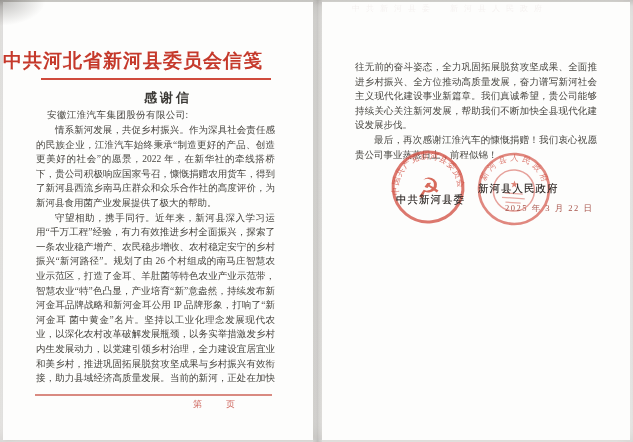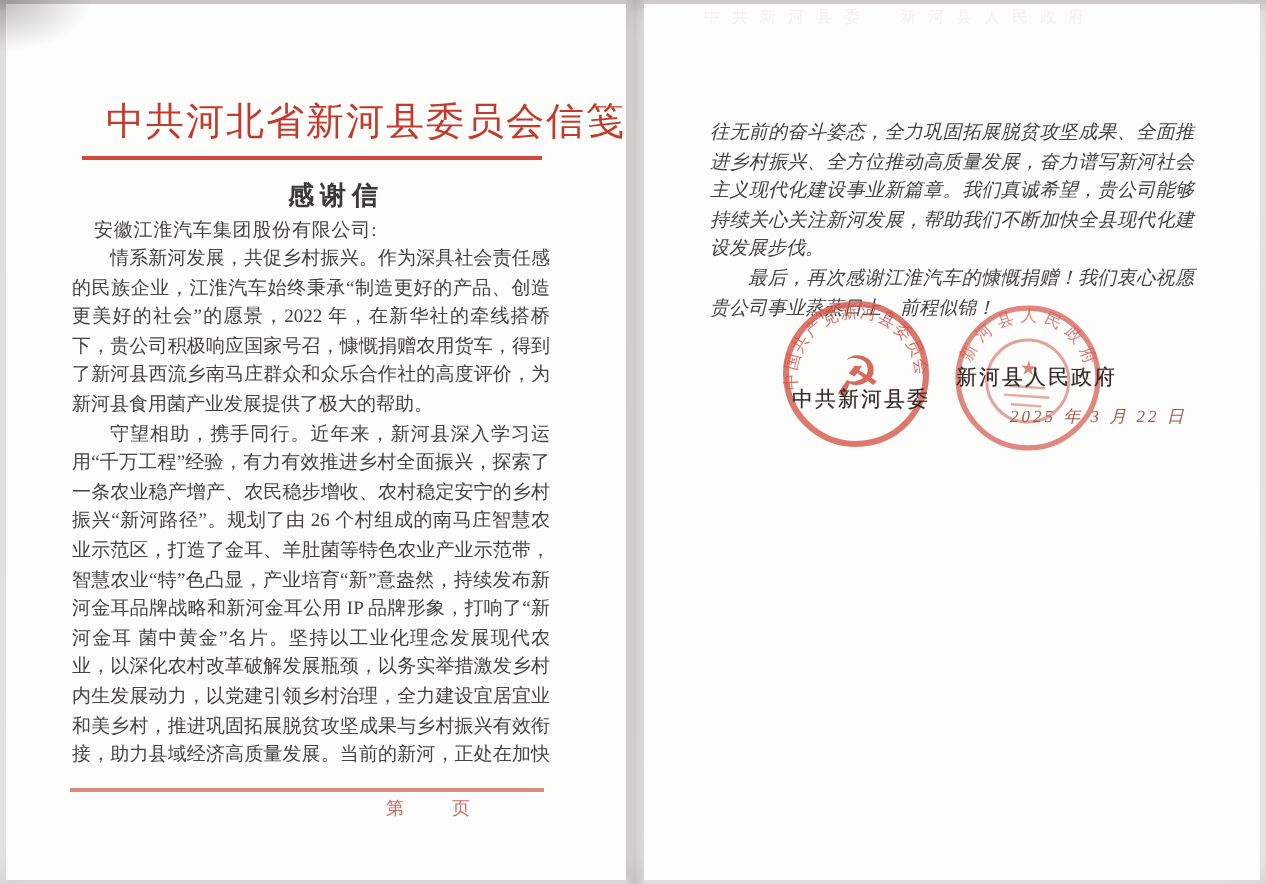--- a/index.html
+++ b/index.html
@@ -17,21 +17,21 @@
     position:absolute;top:2px;height:438px;background:#fdfdfc;
   }
   .page-left{left:3px;width:310px;box-shadow:2px 0 4px rgba(120,118,112,.28);}
   .page-right{left:322px;width:308px;box-shadow:-2px 0 3px rgba(150,148,142,.18);}
   .gutter{
     position:absolute;top:0;left:313px;width:9px;height:442px;
     background:linear-gradient(90deg,rgba(150,148,144,.10),rgba(130,128,124,.32) 50%,rgba(150,148,144,.10));
   }
   .letterhead{
     position:absolute;top:46px;left:0;width:100%;
-    text-align:right;font-size:19px;font-weight:normal;
+    text-align:left;font-size:19px;font-weight:bold;
     color:#c5392b;letter-spacing:1px;
   }
   .letterhead-rule{
     position:absolute;top:76px;left:38px;width:230px;height:2px;
     background:#cf4a3c;
   }
   .letter-title{
     position:absolute;top:87px;left:10px;width:100%;text-align:center;
     font-size:13px;font-weight:bold;color:#3c3a36;letter-spacing:3px;
   }
@@ -39,21 +39,21 @@
     position:absolute;top:107px;left:33px;width:240px;
     font-size:9.5px;color:#46443f;letter-spacing:.4px;margin-left:11px;
   }
   .body-block{
     position:absolute;color:#46443f;font-size:9.5px;line-height:14.6px;
     text-align:justify;text-justify:inter-ideograph;
   }
   .body-block p{margin:0;text-indent:2em;}
   .body-block p.no-indent{text-indent:0;}
   .block-left{top:121px;left:33px;width:239px;height:262px;overflow:hidden;}
-  .block-right{top:58px;left:33px;width:242px;font-style:italic;}
+  .block-right{top:58px;left:33px;width:242px;}
   .footer-rule{
     position:absolute;top:392px;left:32px;width:237px;height:2px;
     background:#d98a81;
   }
   .footer-page{
     position:absolute;top:396px;left:190px;
     font-size:9px;color:#cf6a61;letter-spacing:2px;
   }
   .bleed-through{
     position:absolute;top:1px;left:30px;width:250px;
@@ -63,21 +63,21 @@
   .seal-party{left:68px;top:147px;transform:rotate(-6deg);}
   .seal-gov{left:154px;top:149px;transform:rotate(4deg);}
   .signature{
     position:absolute;color:#2f2b28;font-size:10.5px;letter-spacing:1px;
     white-space:nowrap;text-shadow:0 0 .5px rgba(60,40,38,.5);
   }
   .sig-party{left:74px;top:191px;font-family:Liberation Mono, monospace;}
   .sig-gov{left:156px;top:180px;}
   .letter-date{
     position:absolute;left:183px;top:201px;
-    font-size:8.5px;color:#a8554b;letter-spacing:1.5px;white-space:nowrap;font-style:italic;
+    font-size:8.5px;color:#a8554b;letter-spacing:1.5px;white-space:nowrap;
   }
   .corner-shade{
     position:absolute;left:0;top:0;width:46px;height:26px;
     background:radial-gradient(ellipse at 0 0,rgba(70,68,64,.35),rgba(70,68,64,0) 70%);
     pointer-events:none;
   }
 </style>
 </head>
 <body>
 

